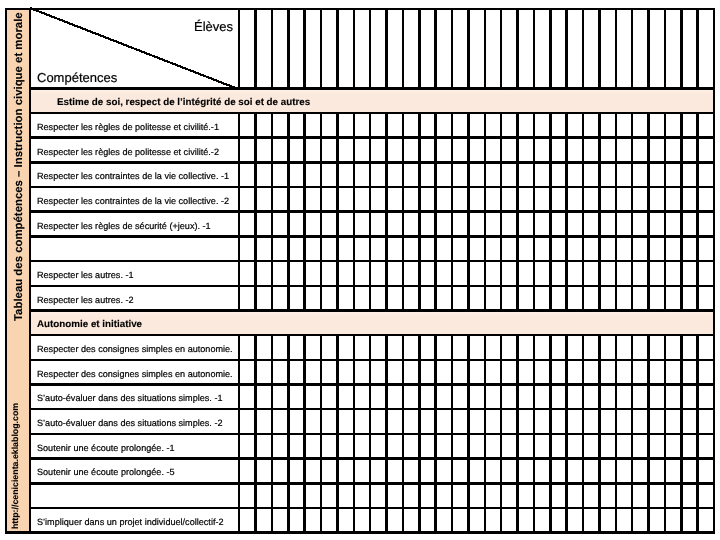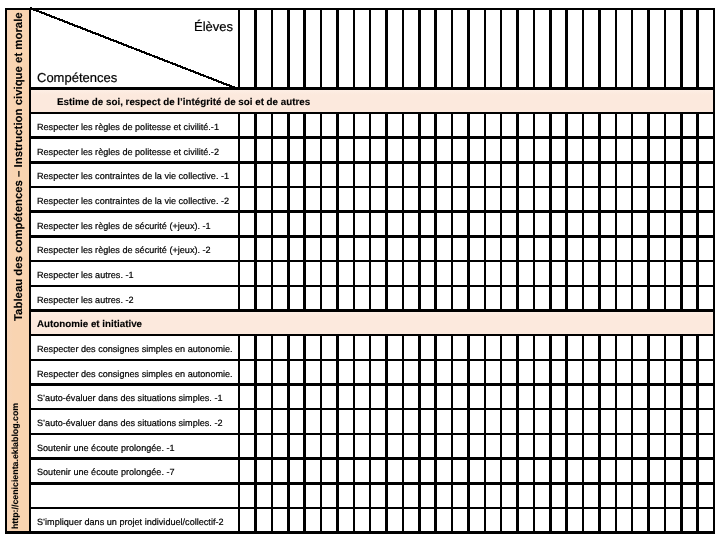--- a/index.html
+++ b/index.html
@@ -103,24 +103,23 @@
     <div class="line" style="left: 680.048px; top: 7.8px; width: 2.5px; height: 526.1px;"></div>
     <div class="line" style="left: 696.424px; top: 7.8px; width: 2.5px; height: 526.1px;"></div>
     <div class="band" style="left: 31.3px; top: 89.5px; width: 681.5px; height: 22.1889px;"></div>
     <div class="band" style="left: 31.3px; top: 311.7px; width: 681.5px; height: 22.1889px;"></div>
     <div class="stitle" style="left: 36.8px; top: 102.744px; transform: translateY(-50%); padding-left: 20px;">Estime de soi, respect de l’intégrité de soi et de autres</div>
     <div class="rlabel" style="left: 36.8px; top: 127.833px; transform: translateY(-50%);">Respecter les règles de politesse et civilité.-1</div>
     <div class="rlabel" style="left: 36.8px; top: 152.522px; transform: translateY(-50%);">Respecter les règles de politesse et civilité.-2</div>
     <div class="rlabel" style="left: 36.8px; top: 177.211px; transform: translateY(-50%);">Respecter les contraintes de la vie collective. -1</div>
     <div class="rlabel" style="left: 36.8px; top: 201.9px; transform: translateY(-50%);">Respecter les contraintes de la vie collective. -2</div>
     <div class="rlabel" style="left: 36.8px; top: 226.589px; transform: translateY(-50%);">Respecter les règles de sécurité (+jeux). -1</div>
-    <div class="rlabel" style="left: 36.8px; top: 251.278px; transform: translateY(-50%);">Respecter les règles de sécurité (+jeux). -2</div>
     <div class="rlabel" style="left: 36.8px; top: 275.967px; transform: translateY(-50%);">Respecter les autres. -1</div>
     <div class="rlabel" style="left: 36.8px; top: 300.656px; transform: translateY(-50%);">Respecter les autres. -2</div>
     <div class="stitle" style="left: 36.8px; top: 324.944px; transform: translateY(-50%);">Autonomie et initiative</div>
     <div class="rlabel" style="left: 36.8px; top: 350.033px; transform: translateY(-50%);">Respecter des consignes simples en autonomie.</div>
     <div class="rlabel" style="left: 36.8px; top: 374.722px; transform: translateY(-50%);">Respecter des consignes simples en autonomie.</div>
     <div class="rlabel" style="left: 36.8px; top: 399.411px; transform: translateY(-50%);">S’auto-évaluer dans des situations simples. -1</div>
     <div class="rlabel" style="left: 36.8px; top: 424.1px; transform: translateY(-50%);">S’auto-évaluer dans des situations simples. -2</div>
     <div class="rlabel" style="left: 36.8px; top: 448.789px; transform: translateY(-50%);">Soutenir une écoute prolongée. -1</div>
-    <div class="rlabel" style="left: 36.8px; top: 473.478px; transform: translateY(-50%);">Soutenir une écoute prolongée. -7</div>
+    <div class="rlabel" style="left: 36.8px; top: 473.478px; transform: translateY(-50%);">Soutenir une écoute prolongée. -5</div>
     <div class="rlabel" style="left: 36.8px; top: 522.856px; transform: translateY(-50%);">S’impliquer dans un projet individuel/collectif-2</div>
   </div>
 
 </body></html>

